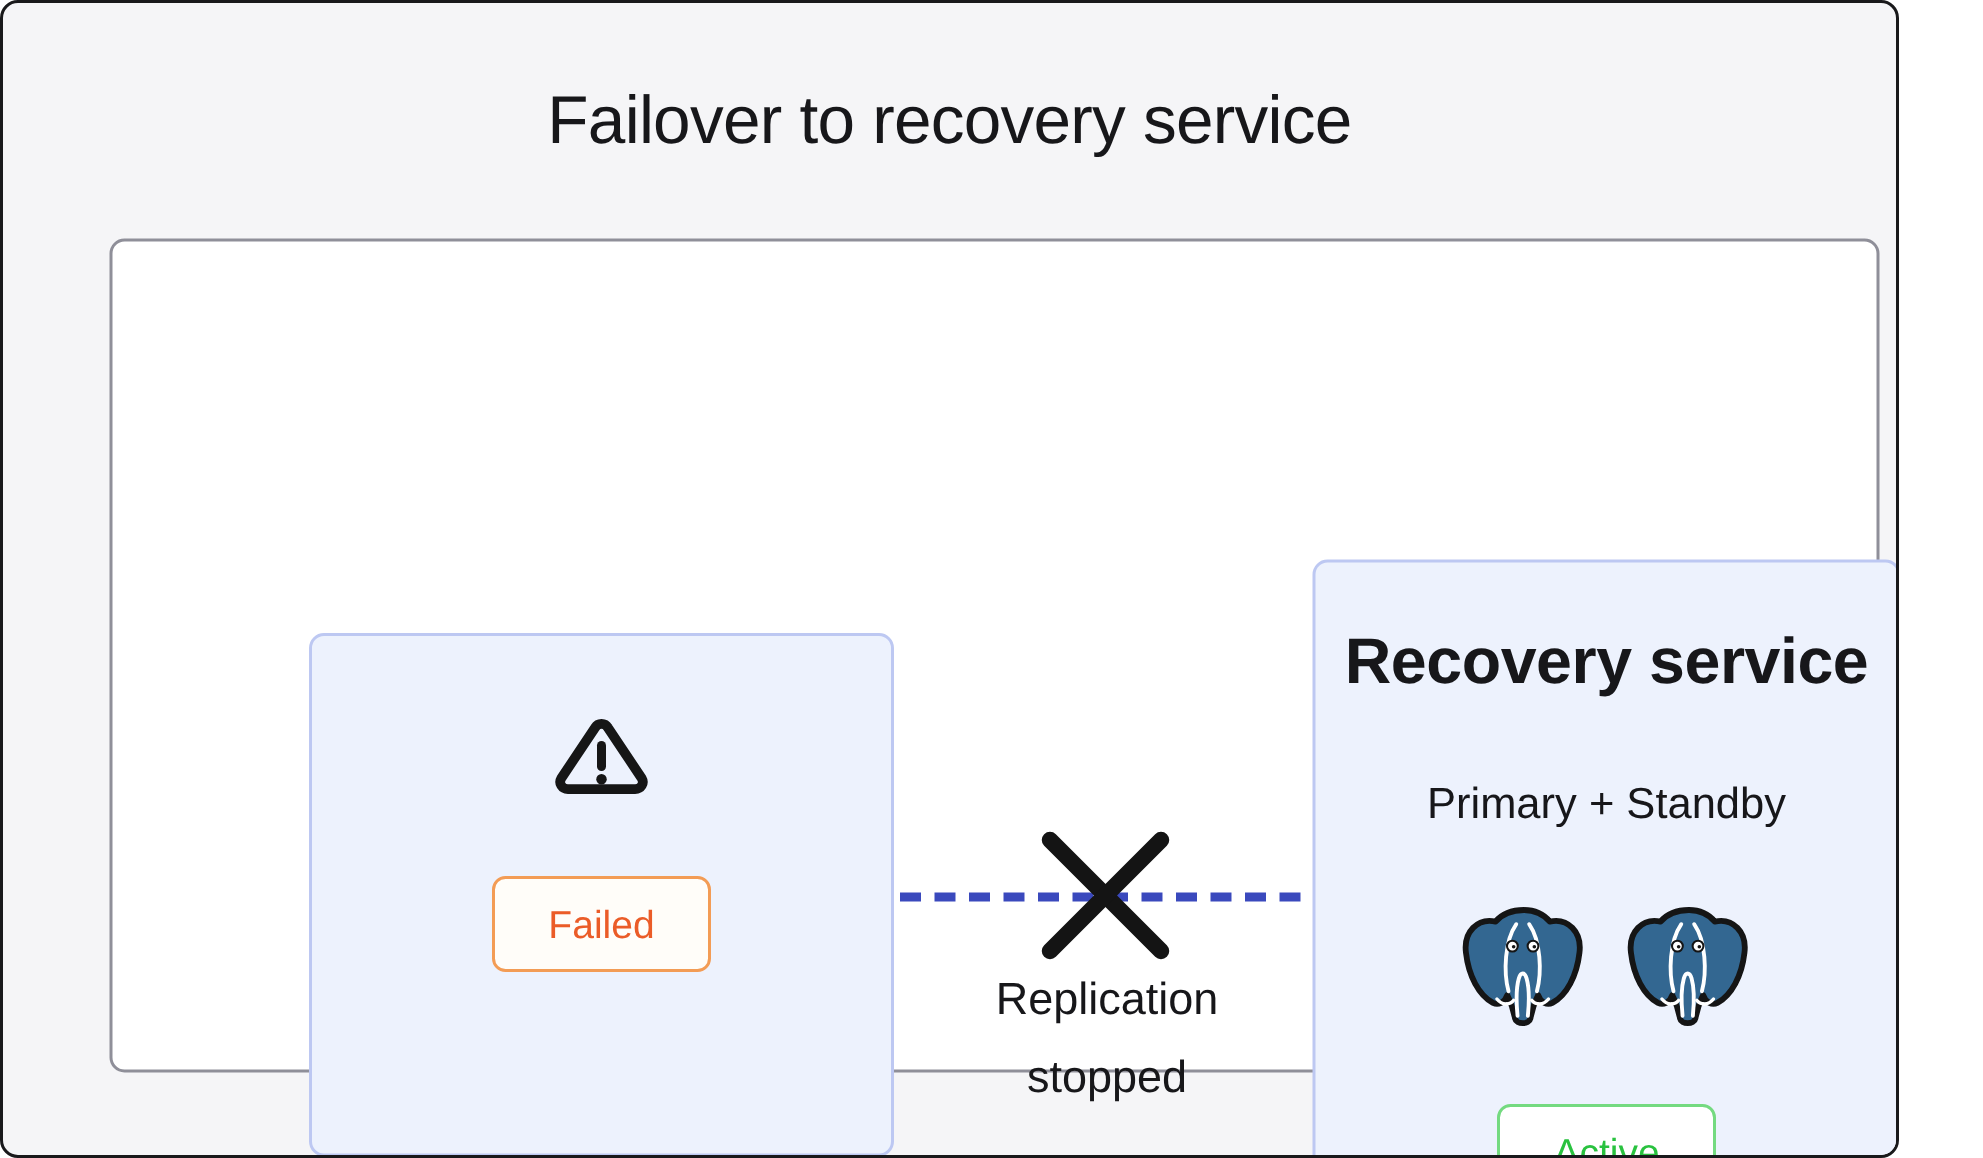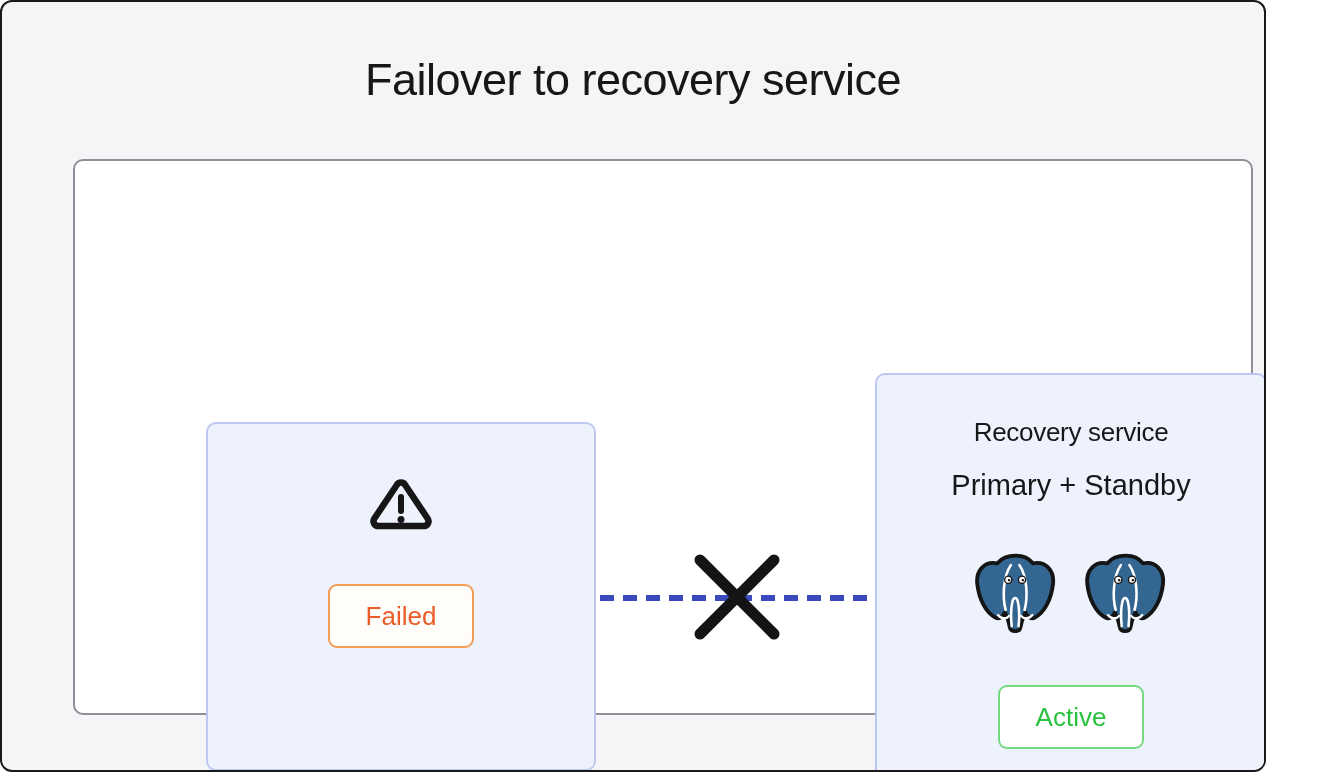--- a/index.html
+++ b/index.html
@@ -32,24 +32,24 @@
     border-radius:10px;
   }
   .service-box{
     position:absolute;border-radius:10px;
     background:var(--box-bg);
     border:2px solid var(--box-border);
     display:flex;flex-direction:column;align-items:center;
   }
   .primary-box{left:131px;top:261px;width:390px;height:349px;}
   .recovery-box{left:800px;top:212px;width:392px;height:446px;}
-  .service-title{font-size:26px;font-weight:400;color:var(--text);letter-spacing:-0.3px;}
+  .service-title{font-size:43px;font-weight:700;color:var(--text);letter-spacing:-0.3px;}
   .primary-box .service-title{margin-top:46px;}
   .recovery-box .service-title{margin-top:42px;}
-  .service-subtitle{margin-top:21px;font-size:29px;font-weight:400;color:var(--text);}
+  .service-subtitle{margin-top:54px;font-size:29px;font-weight:400;color:var(--text);}
   .warning-wrap{margin-top:48px;line-height:0;}
   .pg-row{margin-top:50px;display:flex;gap:24px;align-items:center;}
   .pg-row svg{display:block;}
   .status-badge{
     display:flex;align-items:center;justify-content:center;
     height:64px;padding:0 36px;border-radius:9px;
     font-size:26px;font-weight:400;border:2px solid;
   }
   .failed-badge{
     margin-top:50px;
@@ -104,20 +104,21 @@
       <div class="status-badge failed-badge">Failed</div>
     </div>
 
     <svg class="connector-svg">
       <line x1="2" y1="45" x2="278" y2="45" stroke="var(--connector-line,#3a49bd)" stroke-width="6" stroke-dasharray="14 9"></line>
       <g stroke="var(--x-mark,#141414)" stroke-width="11" stroke-linecap="round">
         <line x1="102" y1="7" x2="176" y2="81"></line>
         <line x1="176" y1="7" x2="102" y2="81"></line>
       </g>
     </svg>
+    <div class="connector-label">Replication stopped</div>
 
     <div class="service-box recovery-box">
       <div class="service-title">Recovery service</div>
       <div class="service-subtitle">Primary + Standby</div>
       <div class="pg-row">
         <svg width="86" height="83">
             <use href="#pg-elephant"></use>
           </svg>
         <svg width="86" height="83">
             <use href="#pg-elephant"></use>

